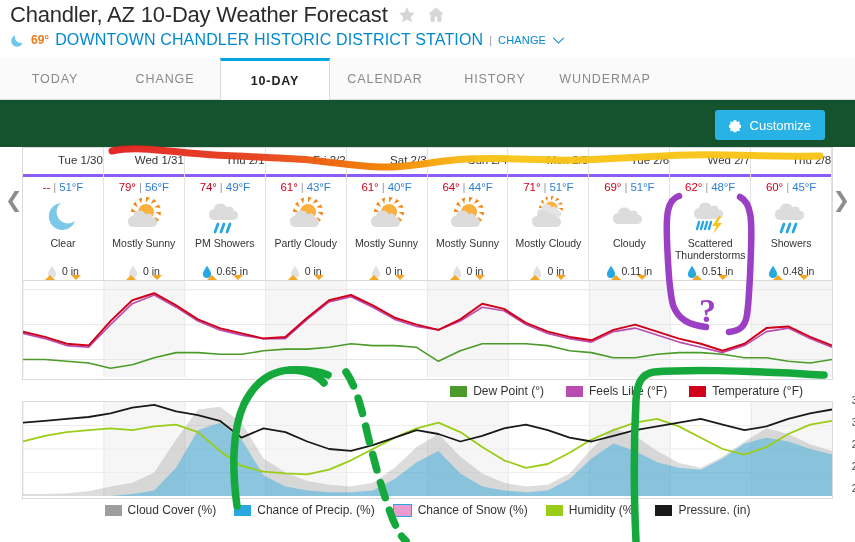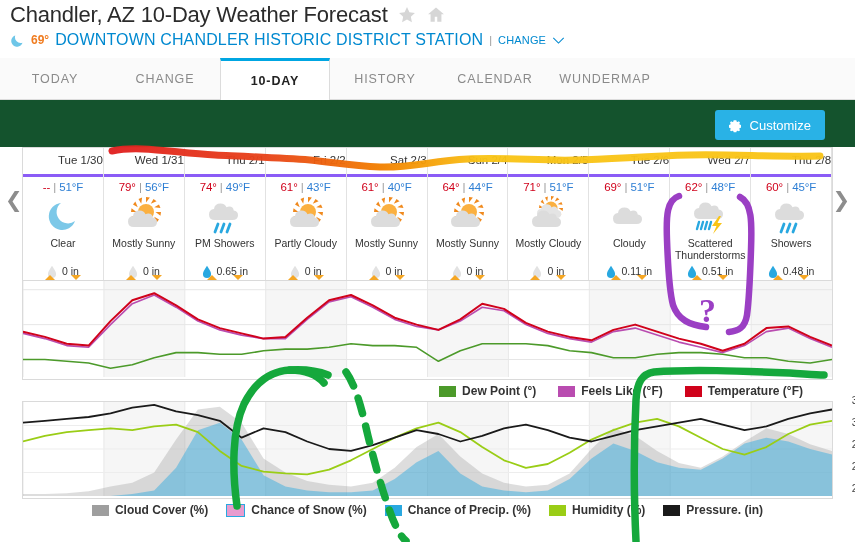--- a/index.html
+++ b/index.html
@@ -62,21 +62,21 @@
   .tri-dn{width:0;height:0;border-left:5px solid transparent;border-right:5px solid transparent;
      border-top:5px solid #f5a623;}
   .navarrow{position:absolute;top:40px;font-size:21px;color:#8d8d8d;font-family:"Liberation Sans",sans-serif;}
   .nav-l{left:-18px;} .nav-r{right:-18px;}
 
   
   .chart-block{position:relative;margin:0 22px;}
   .tempchart{position:relative;height:98px;border:1px solid #dadada;border-top:none;background:#fff;}
   .legend{display:flex;gap:22px;justify-content:flex-end;align-items:center;padding:4px 30px 3px 0;
      font-size:12px;color:#333;}
-  .legend-item{display:flex;align-items:center;gap:6px;font-weight:bold;}
+  .legend-item{display:flex;align-items:center;gap:6px;}
   .swatch{width:17px;height:11px;display:inline-block;}
   .botchart{position:relative;height:96px;border:1px solid #dadada;background:#fff;}
   .legend-bot{display:flex;gap:18px;justify-content:center;align-items:center;padding:4px 0 2px 0;
      font-size:12px;color:#333;}
   .ax{position:absolute;font-size:10.5px;color:#444;}
   svg{display:block;}
   .overlay{position:absolute;left:0;top:0;width:855px;height:542px;pointer-events:none;}
 </style>
 </head>
 <body>
@@ -112,24 +112,24 @@
         <div class="tab">
           <span>TODAY</span>
         </div>
         <div class="tab">
           <span>CHANGE</span>
         </div>
         <div class="tab active">
           <span>10-DAY</span>
         </div>
         <div class="tab">
+          <span>CALENDAR</span>
+        </div>
+        <div class="tab">
           <span>HISTORY</span>
-        </div>
-        <div class="tab">
-          <span>CALENDAR</span>
         </div>
         <div class="tab">
           <span>WUNDERMAP</span>
         </div>
       </div>
   </div>
 
   <div class="cust-wrap">
     <div class="cust-btn">
       <svg class="gear" viewBox="0 0 24 24">
@@ -443,26 +443,26 @@
       <div class="ax" style="right:-46px;top:36px;">29.95</div>
       <div class="ax" style="right:-46px;top:58px;">29.85</div>
       <div class="ax" style="right:-46px;top:80px;">29.75</div>
     </div>
     <div class="legend-bot" id="legend-bot">
         <div class="legend-item">
           <span class="swatch" style="background: rgb(158, 158, 158);"></span>
           <span>Cloud Cover (%)</span>
         </div>
         <div class="legend-item">
+          <span class="swatch" style="background: rgb(41, 168, 224);"></span>
+          <span>Chance of Precip. (%)</span>
+        </div>
+        <div class="legend-item">
           <span class="swatch" style="background: rgb(232, 156, 207); border: 1px solid rgb(41, 168, 224);"></span>
           <span>Chance of Snow (%)</span>
-        </div>
-        <div class="legend-item">
-          <span class="swatch" style="background: rgb(41, 168, 224);"></span>
-          <span>Chance of Precip. (%)</span>
         </div>
         <div class="legend-item">
           <span class="swatch" style="background: rgb(154, 205, 22);"></span>
           <span>Humidity (%)</span>
         </div>
         <div class="legend-item">
           <span class="swatch" style="background: rgb(26, 26, 26);"></span>
           <span>Pressure. (in)</span>
         </div>
       </div>

